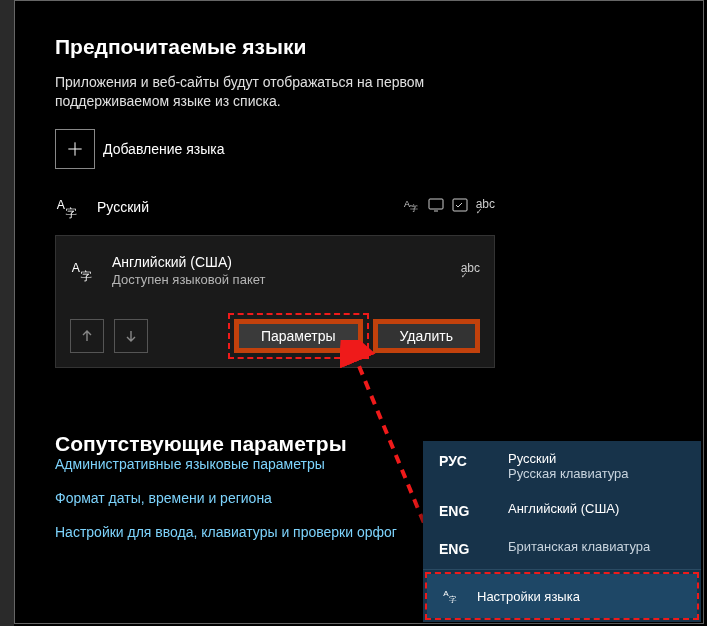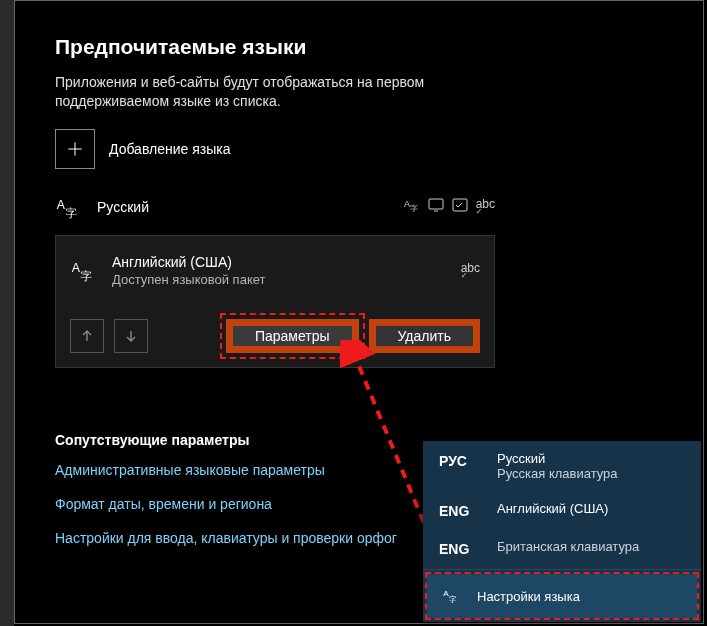--- a/index.html
+++ b/index.html
@@ -34,21 +34,21 @@
   .section-desc {
     font-size: 14px;
     color: #e0e0e0;
     line-height: 1.35;
     margin-bottom: 18px;
     max-width: 430px;
   }
   .add-row {
     display: flex;
     align-items: center;
-    gap: 14px;
+    gap: 8px;
     margin-bottom: 20px;
   }
   .add-box {
     width: 40px; height: 40px;
     border: 1px solid #888;
     display: flex; align-items: center; justify-content: center;
     font-size: 22px; font-weight: 300;
   }
   .add-label { font-size: 14px; }
   .lang-row {
@@ -86,58 +86,57 @@
   .arrow-btn {
     width: 34px; height: 34px;
     border: 1px solid #555;
     display: flex; align-items: center; justify-content: center;
     color: #888;
   }
   .card-actions .spacer { flex: 1; }
   .btn {
     height: 34px;
     padding: 0 22px;
-    border: 7px solid #c2410c;
+    border: 5px solid #c2410c;
     background: #333;
     color: #fff;
     font-size: 14px;
     display: flex; align-items: center;
     cursor: pointer;
   }
   .btn.primary { background: #3a3a3a; }
   .highlight-box {
     border: 2px dashed #ef1a1a;
     padding: 4px;
     margin: -6px;
   }
   h2.section-title2 {
-    font-size: 14px;
+    font-size: 21px;
     font-weight: 600;
     margin-top: 64px;
-    margin-bottom: 14px;
   }
   .link {
     font-size: 14px;
     color: #7dd3fc;
     margin-bottom: 18px;
     cursor: pointer;
   }
   
   .flyout {
     position: absolute;
     right: 6px;
     bottom: 4px;
     width: 278px;
     background: #17334a;
     box-shadow: -2px -2px 8px rgba(0,0,0,.6);
   }
   .flyout-item {
     display: flex;
     padding: 10px 14px;
-    gap: 14px;
+    gap: 25px;
     align-items: flex-start;
     border-left: 2px solid transparent;
   }
   .flyout-code {
     width: 44px;
     font-size: 14px;
     font-weight: 700;
     color: #fff;
     padding-top: 2px;
   }

